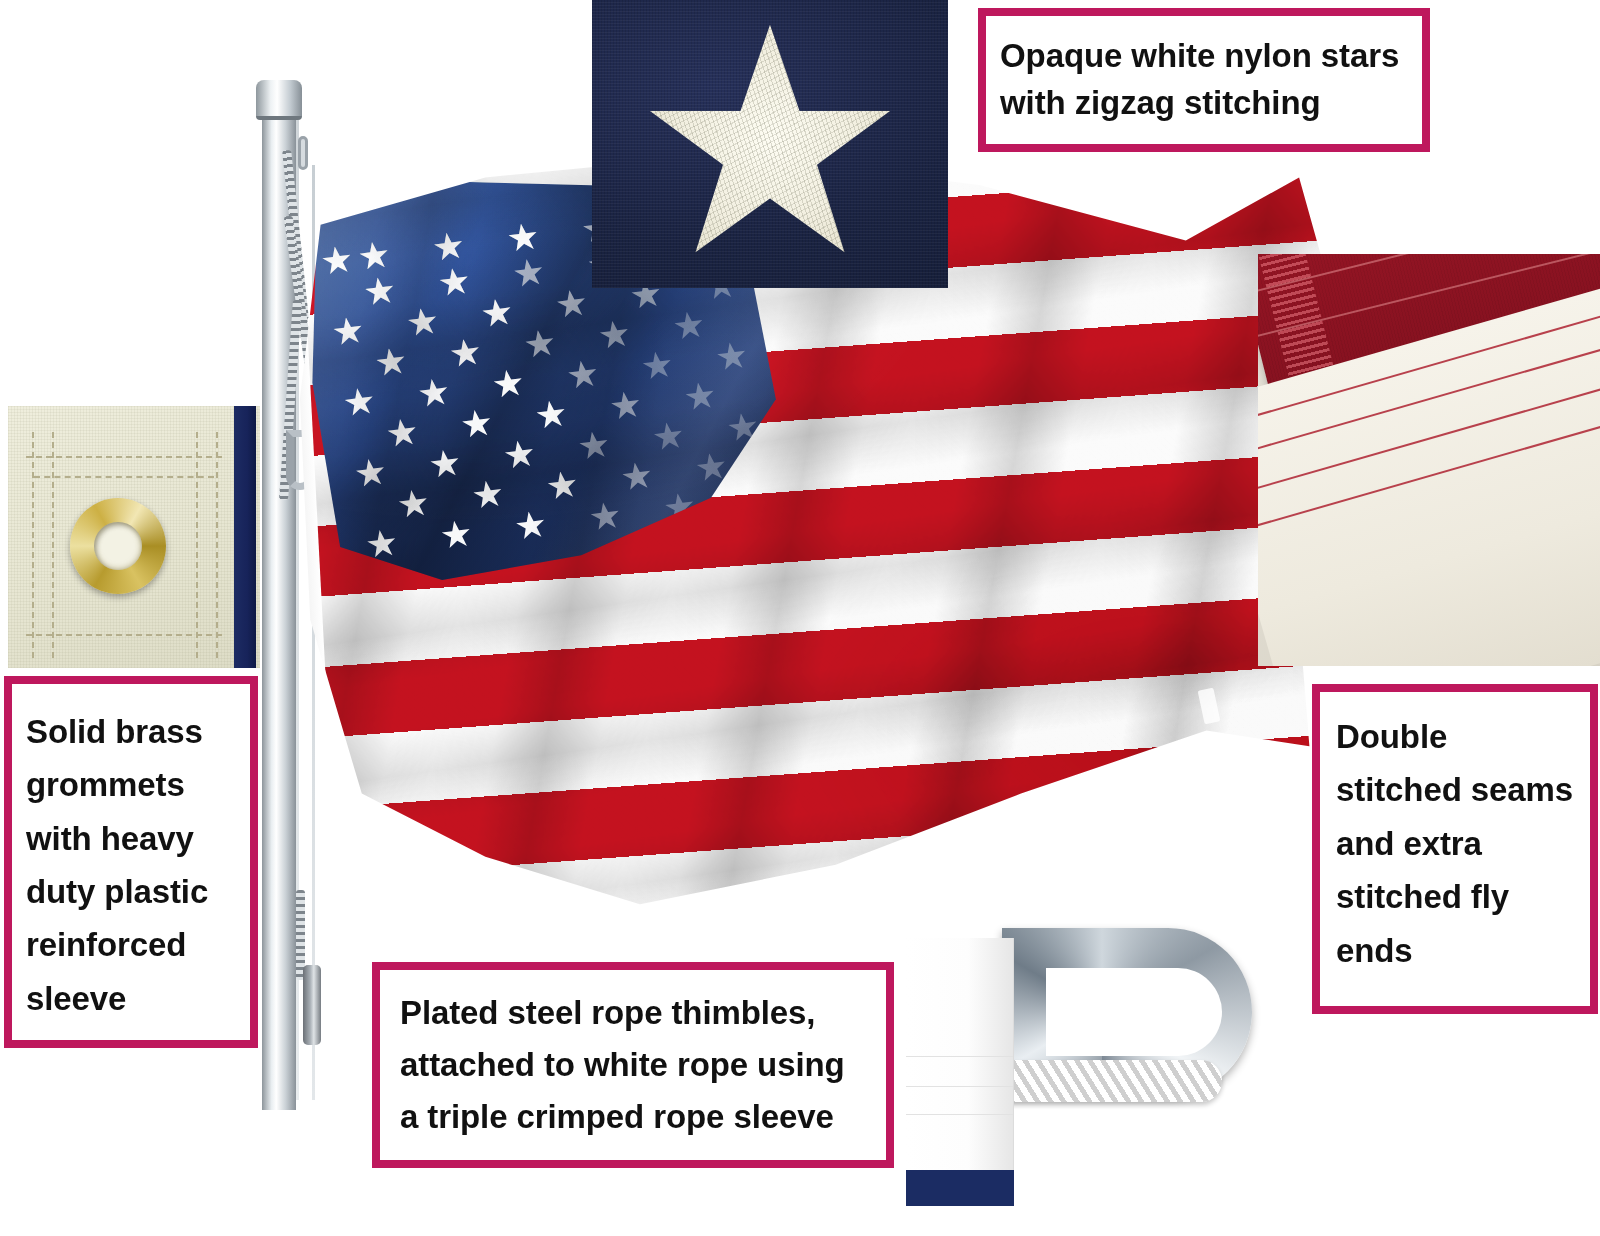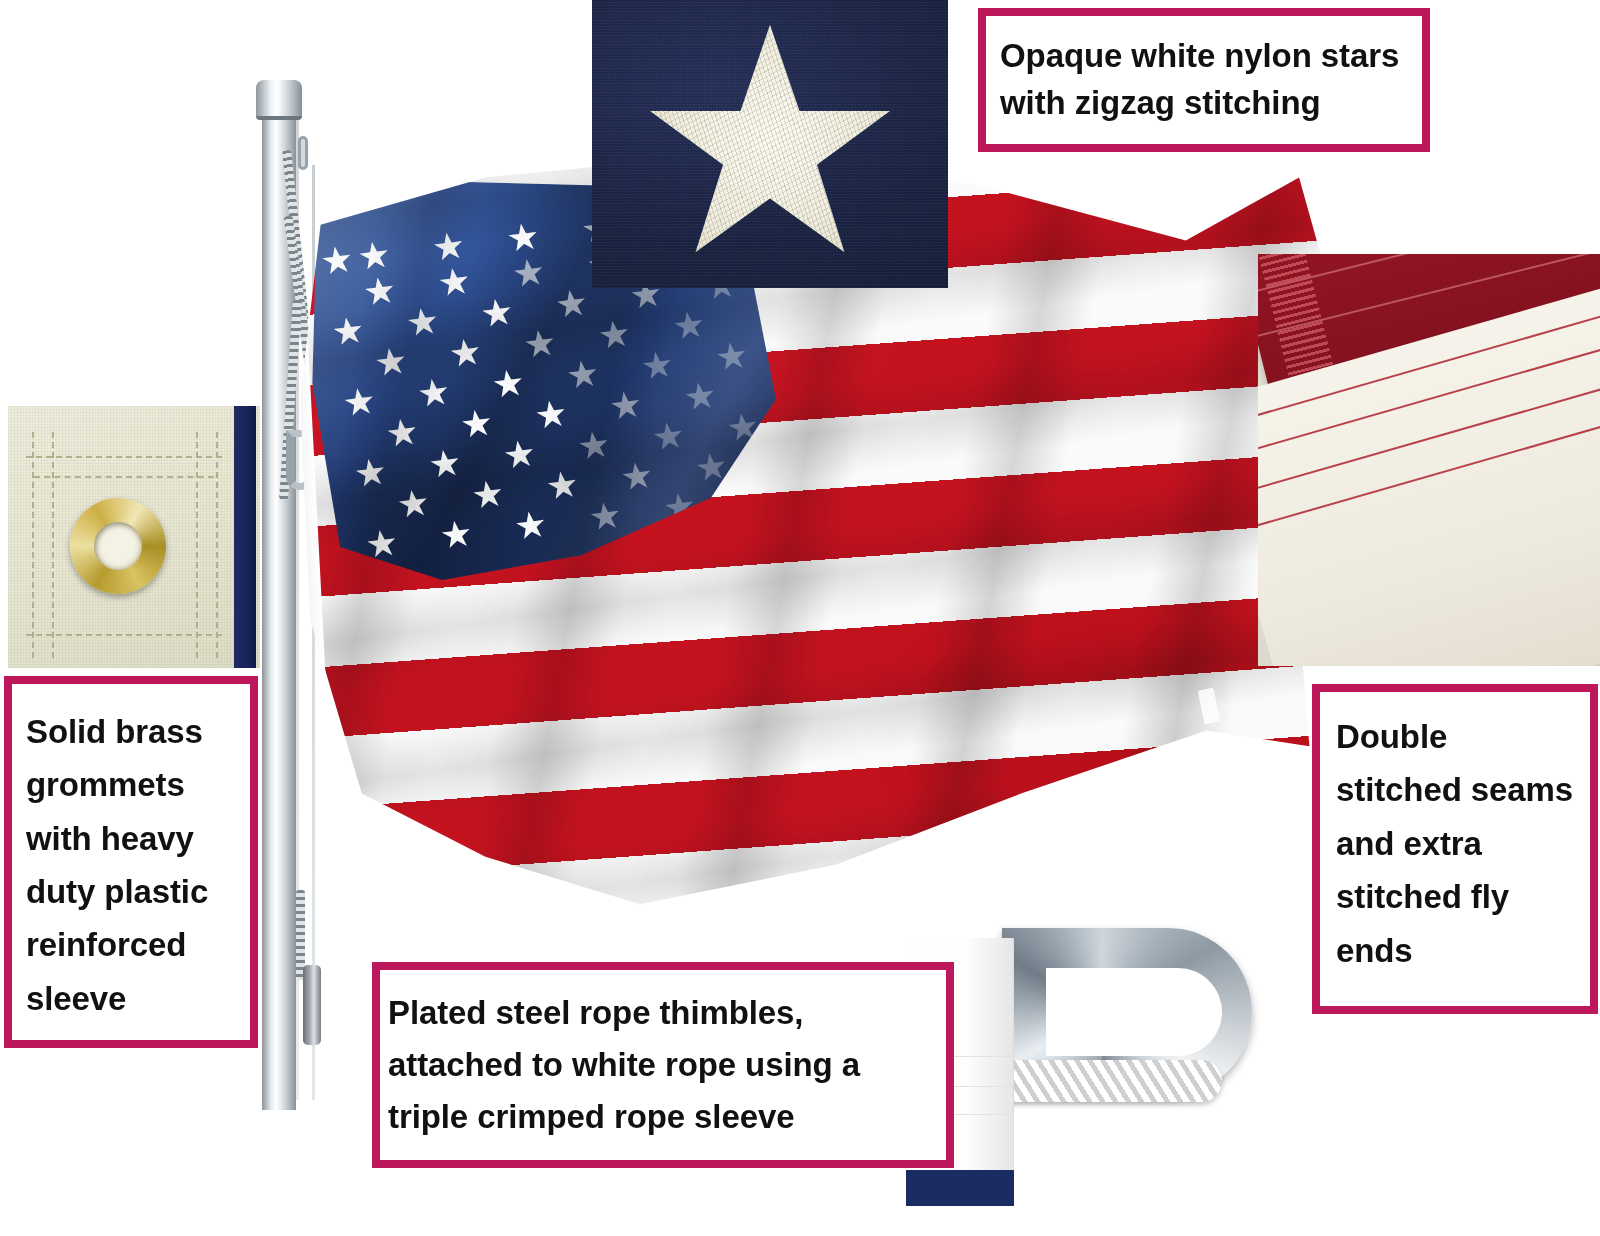--- a/index.html
+++ b/index.html
@@ -34,21 +34,21 @@
 
   #callout-stars   { left: 978px;  top: 8px;    width: 452px;  height: 144px;  padding: 10px 14px; }
   #callout-stars .txt  { font-size: 33px; }
 
   #callout-grommets{ left: 4px;    top: 676px;  width: 254px;  height: 372px;  padding: 12px 14px; align-items: center; }
   #callout-grommets .txt { font-size: 33px; line-height: 1.62; padding-top: 6px; }
 
   #callout-seams   { left: 1312px; top: 684px;  width: 286px;  height: 330px;  padding: 12px 16px; align-items: flex-start; }
   #callout-seams .txt { font-size: 33px; line-height: 1.62; padding-top: 6px; }
 
-  #callout-thimble { left: 372px;  top: 962px;  width: 582px;  height: 206px;  padding: 10px 8px; align-items: center; }
+  #callout-thimble { left: 372px;  top: 962px;  width: 522px;  height: 206px;  padding: 10px 20px; align-items: center; }
   #callout-thimble .txt { font-size: 33px; line-height: 1.58; }
 
   
   #inset-star {
     position: absolute; left: 592px; top: 0px; width: 356px; height: 288px;
     background: #1b2446; overflow: hidden; z-index: 40;
   }
   #inset-star .weave {
     position: absolute; inset: 0;
     background:

